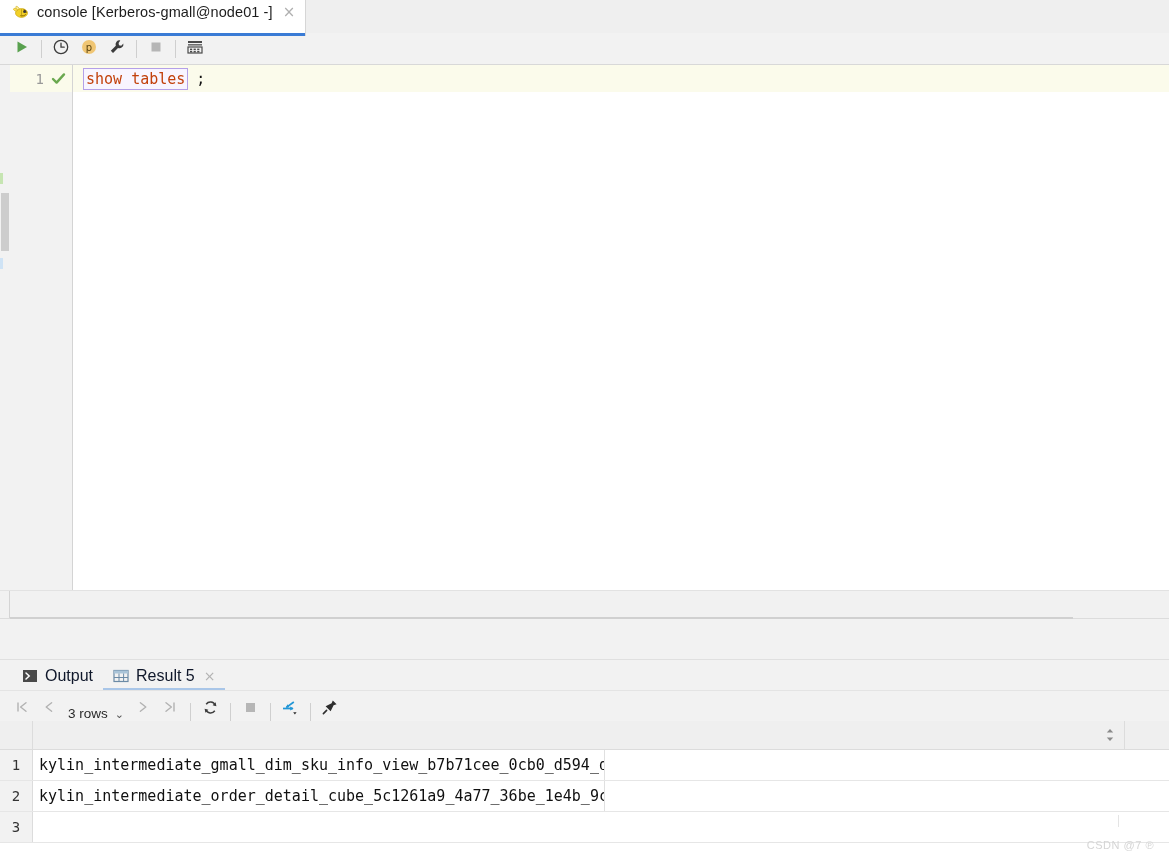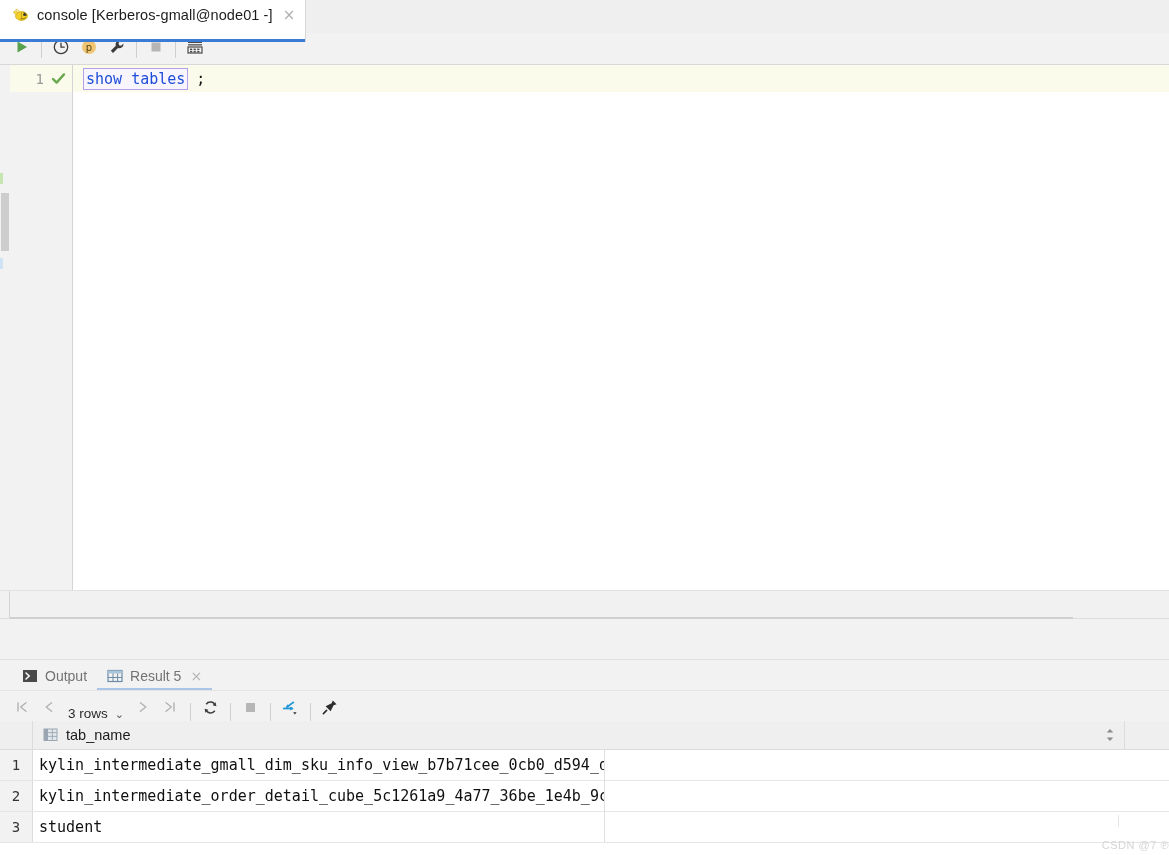--- a/index.html
+++ b/index.html
@@ -23,21 +23,21 @@
     background: #efefef;
     position: relative;
     display: flex;
     align-items: stretch;
   }
   .console-tab {
     background: #ffffff;
     display: flex;
     align-items: center;
     padding: 0 10px 12px 12px;
-    height: 42px;
+    height: 36px;
     box-sizing: border-box;
     position: relative;
     border-right: 1px solid #d6d6d6;
   }
   .console-tab::after {
     content: "";
     position: absolute;
     left: 0; right: 0; bottom: 0;
     height: 3px;
     background: #3a7bd5;
@@ -154,21 +154,21 @@
     height: 27px;
     background: #fbfbeb;
     display: flex;
     align-items: center;
     padding-left: 10px;
     box-sizing: border-box;
     font-family: "DejaVu Sans Mono", monospace;
     font-size: 15px;
   }
   .kw-box {
-    color: #1d4ed8;
+    color: #c2410c;
     border: 1px solid #b4a0e8;
     background: #f8f5ff;
     padding: 1px 2px 1px 2px;
     box-sizing: border-box;
     line-height: 18px;
   }
   .semi {
     color: #111111;
     margin-left: 8px;
   }
@@ -214,22 +214,22 @@
   }
   .res-tab {
     display: flex;
     align-items: center;
     height: 29px;
     padding: 0 10px;
     box-sizing: border-box;
     position: relative;
   }
   .res-tab .lbl {
-    font-size: 14px;
-    color: #737373;
+    font-size: 16px;
+    color: #0f172a;
     white-space: nowrap;
   }
   .res-tab.active::after {
     content: "";
     position: absolute;
     left: 0; right: 0; bottom: 0;
     height: 2px;
     background: #a9c6e8;
   }
   .res-tab-icon { margin-right: 7px; display:flex; align-items:center; flex:none; }
@@ -359,21 +359,21 @@
     border-right: 1px solid #e0e0e0;
   }
   .grid-tail {
     flex: 1;
     background: #ffffff;
   }
 
   
   .watermark {
     position: absolute;
-    right: 0;
+    right: 15px;
     bottom: 4px;
     font-size: 11px;
     color: #d5d5d5;
     letter-spacing: 0.5px;
     font-family: "Liberation Sans", sans-serif;
     user-select: none;
   }
   .wm-line {
     position: absolute;
     right: 50px;
@@ -590,32 +590,20 @@
         <path d="M11.8 2.4 L15.6 6.2 L12.6 7.2 L9.6 13.2 L4.6 8.2 L10.6 5.2 Z" fill="#2e2e2e"></path>
         <line x1="5.6" y1="12.4" x2="2.4" y2="15.6" stroke="#2e2e2e" stroke-width="1.6" stroke-linecap="round"></line>
       </svg>
     </span>
   </div>
 </div>
 
 <div class="grid">
   <div class="grid-header">
     <div class="hdr-gutter"></div>
-    <div class="hdr-col">
-      <span class="hdr-col-icon">
-        <svg width="15" height="14" viewBox="0 0 15 14">
-          <rect x="1" y="1" width="13" height="11.5" fill="#e2e7ec" stroke="#9aa7b3" stroke-width="1"></rect>
-          <rect x="1" y="1" width="4" height="11.5" fill="#9aa7b3"></rect>
-          <line x1="9.4" y1="1" x2="9.4" y2="12.5" stroke="#9aa7b3" stroke-width="0.9"></line>
-          <line x1="1" y1="4.6" x2="14" y2="4.6" stroke="#9aa7b3" stroke-width="0.9"></line>
-          <line x1="1" y1="8.4" x2="14" y2="8.4" stroke="#9aa7b3" stroke-width="0.9"></line>
-        </svg>
-      </span>
-      <span class="hdr-col-text">tab_name</span>
-    </div>
     <span class="sort-ind">
       <svg width="10" height="14" viewBox="0 0 10 14">
         <polygon points="5,1 8.2,4.6 1.8,4.6" fill="#8a8a8a"></polygon>
         <polygon points="5,13 8.2,9.4 1.8,9.4" fill="#8a8a8a"></polygon>
       </svg>
     </span>
     <div class="hdr-right-edge"></div>
   </div>
 
   <div class="grid-row">
@@ -623,19 +611,18 @@
     <div class="row-cell">kylin_intermediate_gmall_dim_sku_info_view_b7b71cee_0cb0_d594_d7c4_ba0dbac9c543</div>
     <div class="grid-tail"></div>
   </div>
   <div class="grid-row">
     <div class="row-num">2</div>
     <div class="row-cell">kylin_intermediate_order_detail_cube_5c1261a9_4a77_36be_1e4b_9c86f1ec1cbb</div>
     <div class="grid-tail"></div>
   </div>
   <div class="grid-row">
     <div class="row-num">3</div>
-    <div class="row-cell">student</div>
     <div class="grid-tail"></div>
   </div>
 </div>
 
 <div class="wm-line"></div>
 <div class="watermark">CSDN @7 ℗</div>
 
 </body></html>

